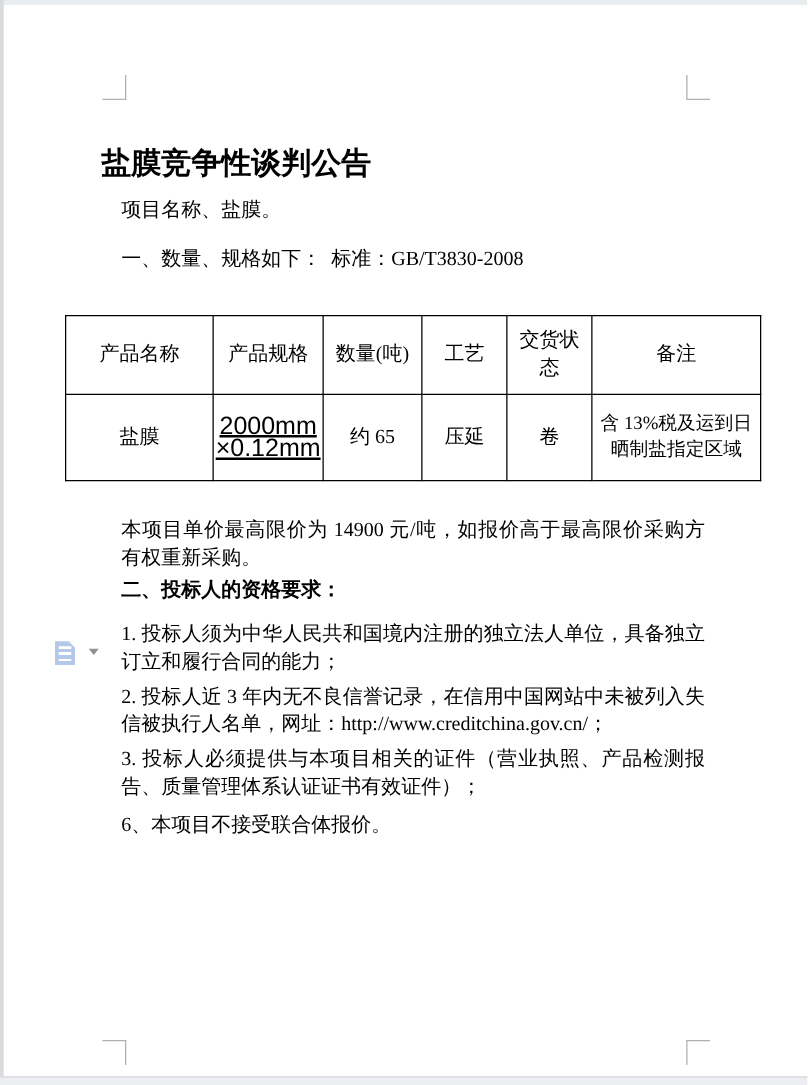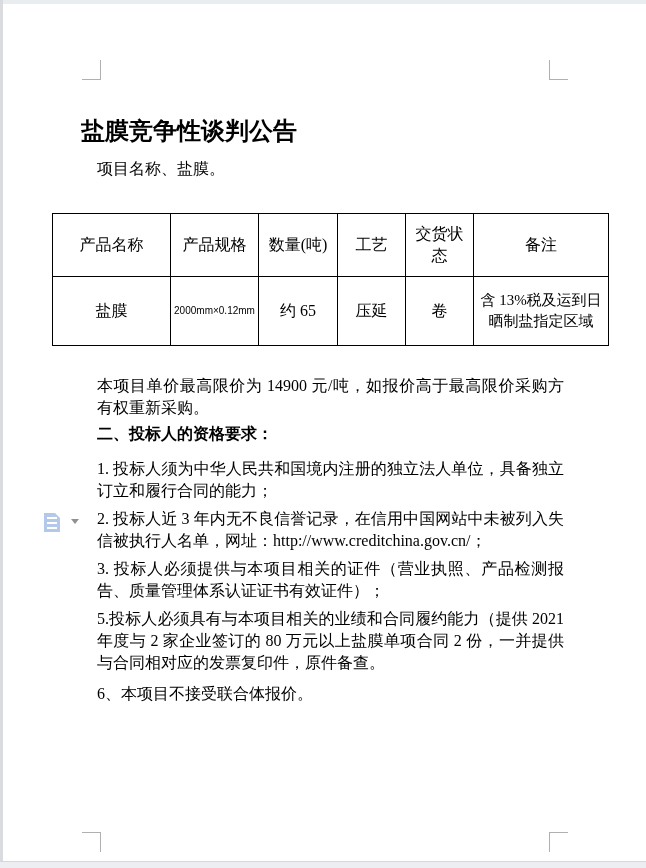--- a/index.html
+++ b/index.html
@@ -38,21 +38,21 @@
   .spec-table th,.spec-table td{
     border:1px solid #000;text-align:center;vertical-align:middle;
     font-weight:normal;padding:0 2px;overflow:hidden;
   }
   .spec-table th{height:62px;font-size:16px;}
   .spec-table td{height:68px;font-size:16px;}
   .col-name{width:118px;} .col-spec{width:88px;} .col-qty{width:79px;}
   .col-proc{width:68px;} .col-state{width:68px;} .col-note{width:135px;}
   td.cell-spec{
     font-family:"Liberation Sans","DejaVu Sans",sans-serif;
-    font-size:10px;line-height:18px;word-break:break-all;padding:0 1px;
+    font-size:20px;line-height:18px;word-break:break-all;padding:0 1px;text-decoration:underline;
   }
   td.cell-note{font-size:15px;line-height:21px;}
 
   .p-price{margin-top:29px !important;}
   .p-head2{margin-top:4px !important;text-align:left !important;font-weight:bold;}
   .p-item{margin-top:6px !important;}
   .p-item1{margin-top:13px !important;}
   .p-item6{margin-top:9px !important;text-align:center;}
 
   
@@ -87,20 +87,21 @@
 <div class="mark mark-bl"></div>
 <div class="mark mark-br"></div>
 
 <div class="doc-icon"></div>
 <div class="anchor-mark"></div>
 
 <div class="content">
   <h1 class="doc-title">盐膜竞争性谈判公告</h1>
 
   <p class="p-project">项目名称、盐膜。</p>
+  <p class="p-section1">一、数量、规格如下：  标准：GB/T3830-2008</p>
 
   <table class="spec-table">
     <colgroup>
       <col class="col-name">
         <col class="col-spec">
         <col class="col-qty">
       <col class="col-proc">
         <col class="col-state">
         <col class="col-note">
     </colgroup>
@@ -122,15 +123,14 @@
       <td class="cell-note">含 13%税及运到日晒制盐指定区域</td>
     </tr>
   </tbody>
     </table>
 
   <p class="p-price">本项目单价最高限价为 14900 元/吨，如报价高于最高限价采购方有权重新采购。</p>
   <p class="p-head2">二、投标人的资格要求：</p>
   <p class="p-item p-item1">1. 投标人须为中华人民共和国境内注册的独立法人单位，具备独立订立和履行合同的能力；</p>
   <p class="p-item">2. 投标人近 3 年内无不良信誉记录，在信用中国网站中未被列入失信被执行人名单，网址：http://www.creditchina.gov.cn/；</p>
   <p class="p-item">3. 投标人必须提供与本项目相关的证件（营业执照、产品检测报告、质量管理体系认证证书有效证件）；</p>
-  <p class="p-item">5.投标人必须具有与本项目相关的业绩和合同履约能力（提供 2021 年度与 2 家企业签订的 80 万元以上盐膜单项合同 2 份，一并提供与合同相对应的发票复印件，原件备查。</p>
   <p class="p-item p-item6">6、本项目不接受联合体报价。</p>
 </div>
 
 </body></html>

